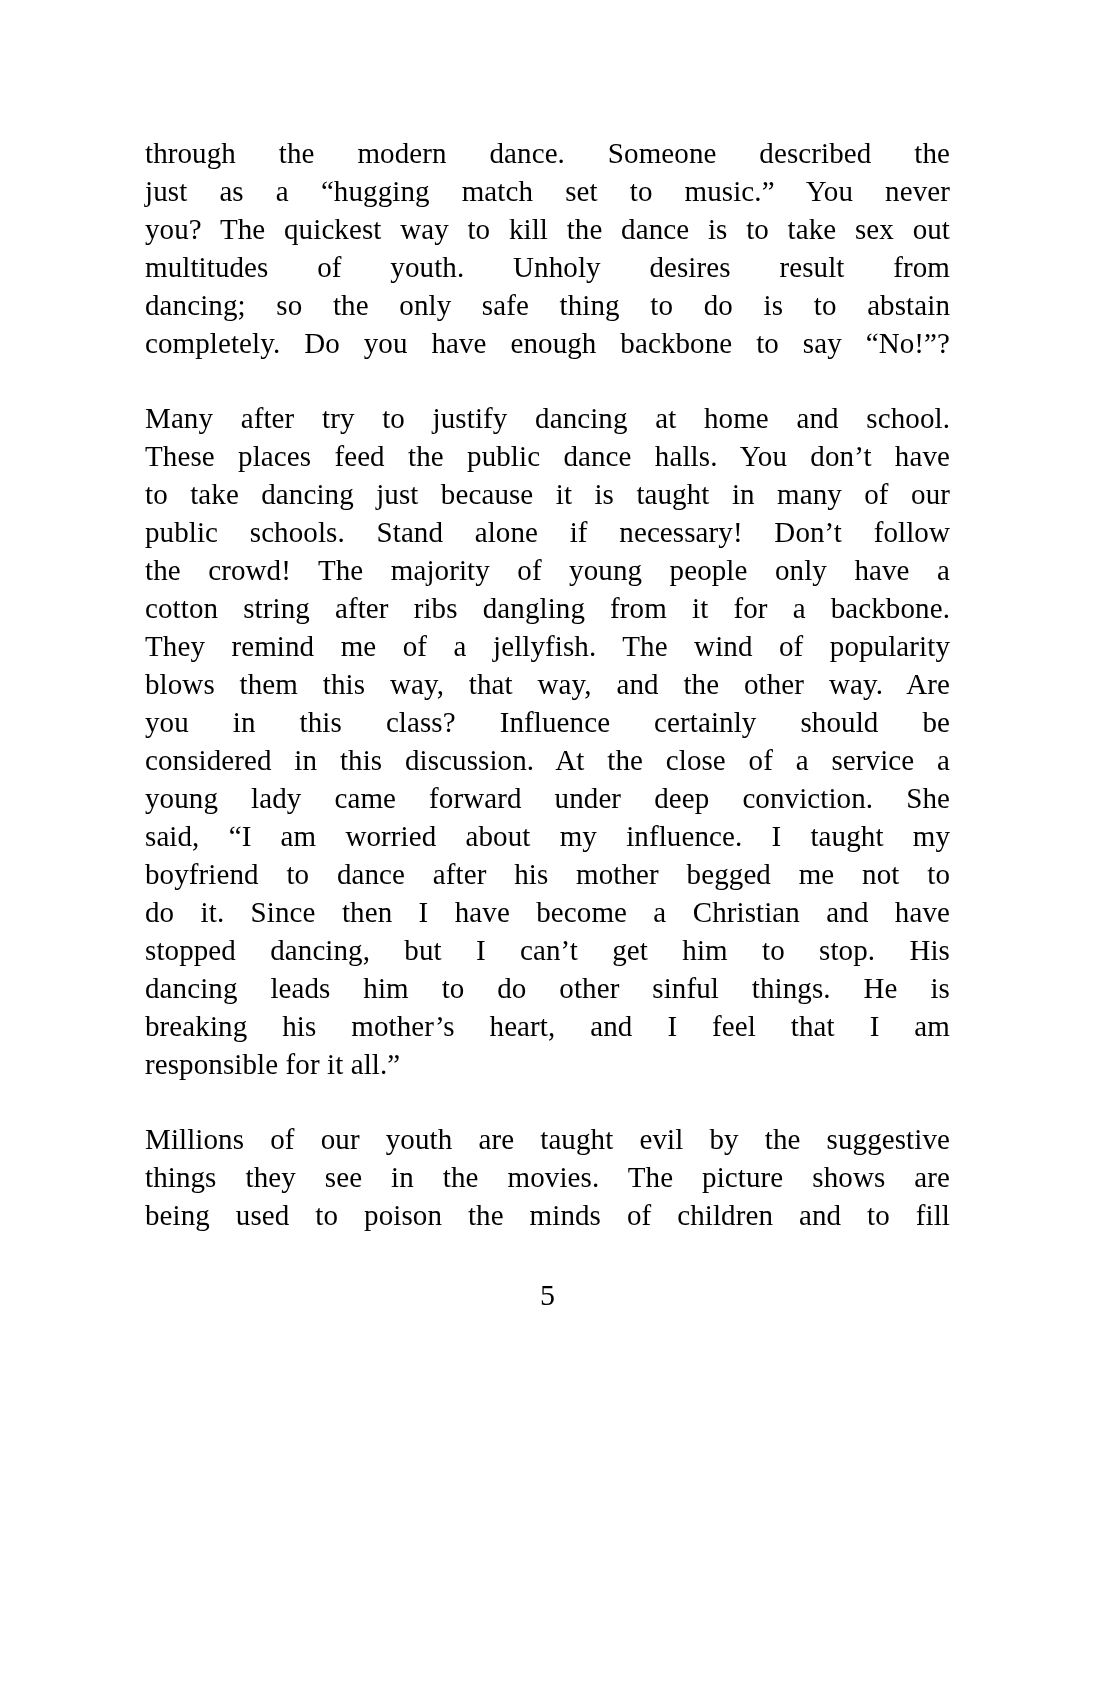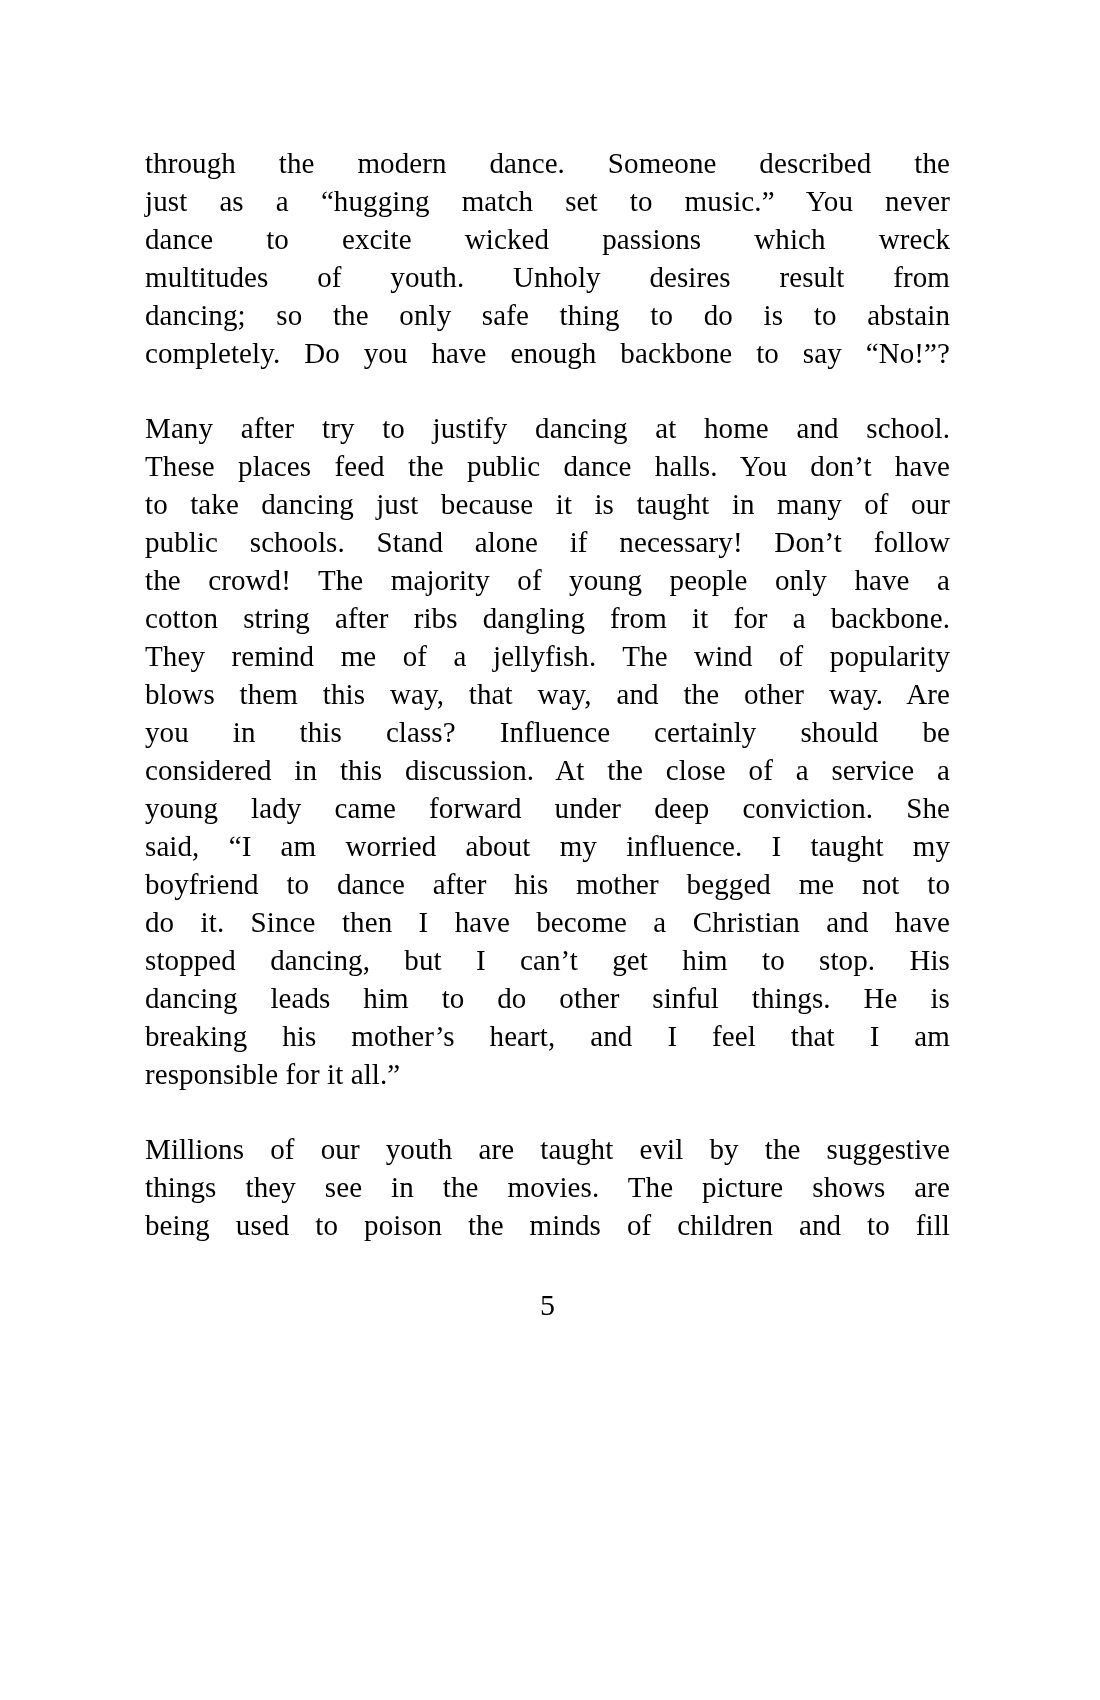--- a/index.html
+++ b/index.html
@@ -17,21 +17,21 @@
     position: relative;
     width: 1100px;
     height: 1700px;
     background: var(--paper);
     font-family: "Liberation Serif", "DejaVu Serif", serif;
     color: var(--ink);
   }
   .text-column {
     position: absolute;
     left: 145px;
-    top: 144px;
+    top: 134px;
     width: 805px;
   }
   .paragraph {
     margin-bottom: 37px;
   }
   .paragraph:last-of-type {
     margin-bottom: 0;
   }
   .line {
     font-size: 29px;
@@ -53,21 +53,21 @@
 </style>
 </head>
 <body>
 
 <div class="book-page">
   <div class="text-column">
     <div id="paragraphs">
         <div class="paragraph">
           <div class="line">through the modern dance. Someone described the</div>
           <div class="line">just as a “hugging match set to music.” You never</div>
-          <div class="line">dance to excite wicked passions which wreck</div>
+          <div class="line">you? The quickest way to kill the dance is to take sex out</div>
           <div class="line">multitudes of youth. Unholy desires result from</div>
           <div class="line">dancing; so the only safe thing to do is to abstain</div>
           <div class="line">completely. Do you have enough backbone to say “No!”?</div>
         </div>
         <div class="paragraph">
           <div class="line">Many after try to justify dancing at home and school.</div>
           <div class="line">These places feed the public dance halls. You don’t have</div>
           <div class="line">to take dancing just because it is taught in many of our</div>
           <div class="line">public schools. Stand alone if necessary! Don’t follow</div>
           <div class="line">the crowd! The majority of young people only have a</div>

